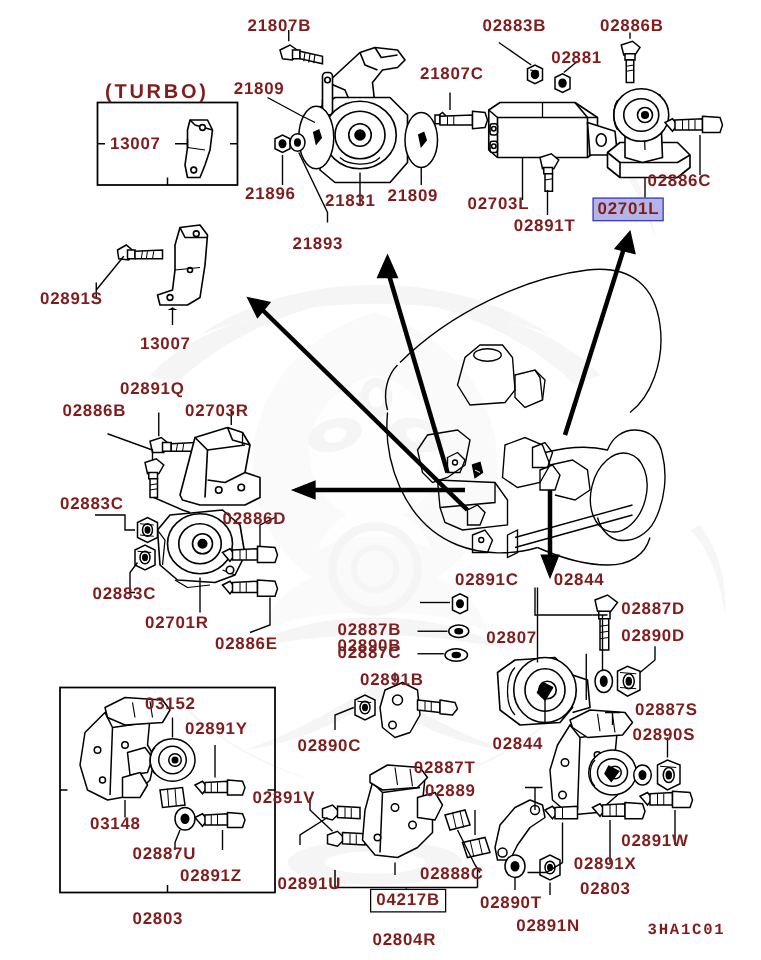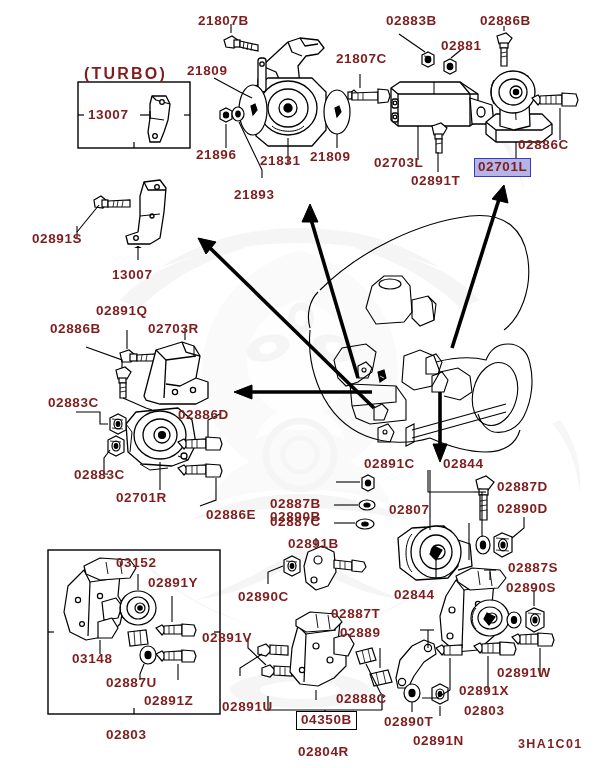--- a/index.html
+++ b/index.html
@@ -742,21 +742,21 @@
 <div class="lbl" style="left:32px; top:232px;">02891S</div>
 <div class="lbl" style="left:112px; top:268px;">13007</div>
 
 <div class="lbl" style="left:96px; top:304px;">02891Q</div>
 <div class="lbl" style="left:50px; top:322px;">02886B</div>
 <div class="lbl" style="left:148px; top:322px;">02703R</div>
 <div class="lbl" style="left:48px; top:396px;">02883C</div>
 <div class="lbl" style="left:178px; top:408px;">02886D</div>
 <div class="lbl" style="left:74px; top:468px;">02883C</div>
 <div class="lbl" style="left:116px; top:491px;">02701R</div>
-<div class="lbl" style="left:172px; top:508px;margin-left:34px;">02886E</div>
+<div class="lbl" style="left:172px; top:508px;">02886E</div>
 
 <div class="lbl" style="left:116px; top:556px;">03152</div>
 <div class="lbl" style="left:148px; top:576px;">02891Y</div>
 <div class="lbl" style="left:72px; top:652px;">03148</div>
 <div class="lbl" style="left:106px; top:676px;">02887U</div>
 <div class="lbl" style="left:144px; top:694px;">02891Z</div>
 <div class="lbl" style="left:106px; top:728px;">02803</div>
 
 <div class="lbl" style="left:270px; top:474px;margin-top:36px;">02890B</div>
 <div class="lbl" style="left:270px; top:497px;">02887B</div>
@@ -769,21 +769,21 @@
 <div class="lbl" style="left:394px; top:588px;">02844</div>
 <div class="lbl" style="left:497px; top:480px;">02887D</div>
 <div class="lbl" style="left:497px; top:502px;">02890D</div>
 <div class="lbl" style="left:508px; top:561px;">02887S</div>
 <div class="lbl" style="left:506px; top:581px;">02890S</div>
 <div class="lbl" style="left:331px; top:607px;">02887T</div>
 <div class="lbl" style="left:340px; top:626px;">02889</div>
 <div class="lbl" style="left:202px; top:631px;">02891V</div>
 <div class="lbl" style="left:222px; top:700px;">02891U</div>
 <div class="lbl" style="left:336px; top:692px;">02888C</div>
-<div class="lbl boxed" style="left:296px; top:711px;">04350B</div>
+<div class="lbl boxed" style="left:296px; top:711px;">04217B</div>
 <div class="lbl" style="left:298px; top:745px;">02804R</div>
 <div class="lbl" style="left:384px; top:715px;">02890T</div>
 <div class="lbl" style="left:413px; top:734px;">02891N</div>
 <div class="lbl" style="left:497px; top:666px;">02891W</div>
 <div class="lbl" style="left:459px; top:684px;">02891X</div>
 <div class="lbl" style="left:464px; top:704px;">02803</div>
 
-<div class="lbl code" style="left:518px; top:738px;">3HA1C01</div>
+<div class="lbl code" style="left:518px; top:738px;font-family:Liberation Mono, monospace;">3HA1C01</div>
 
 </body></html>

